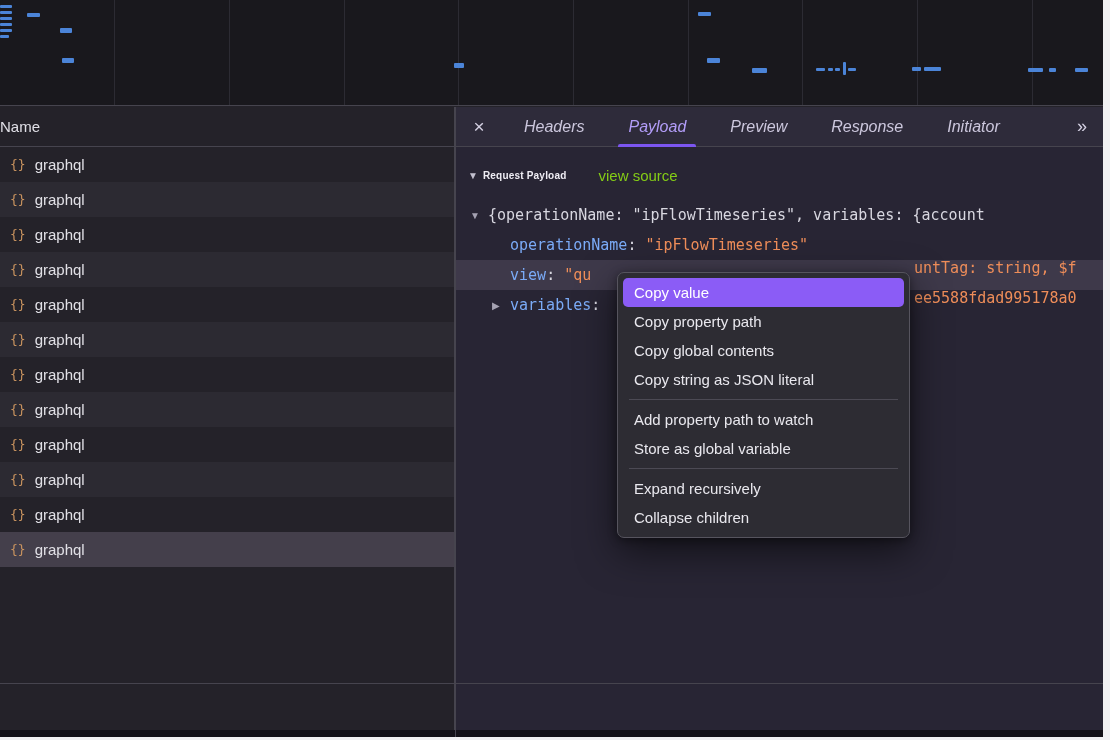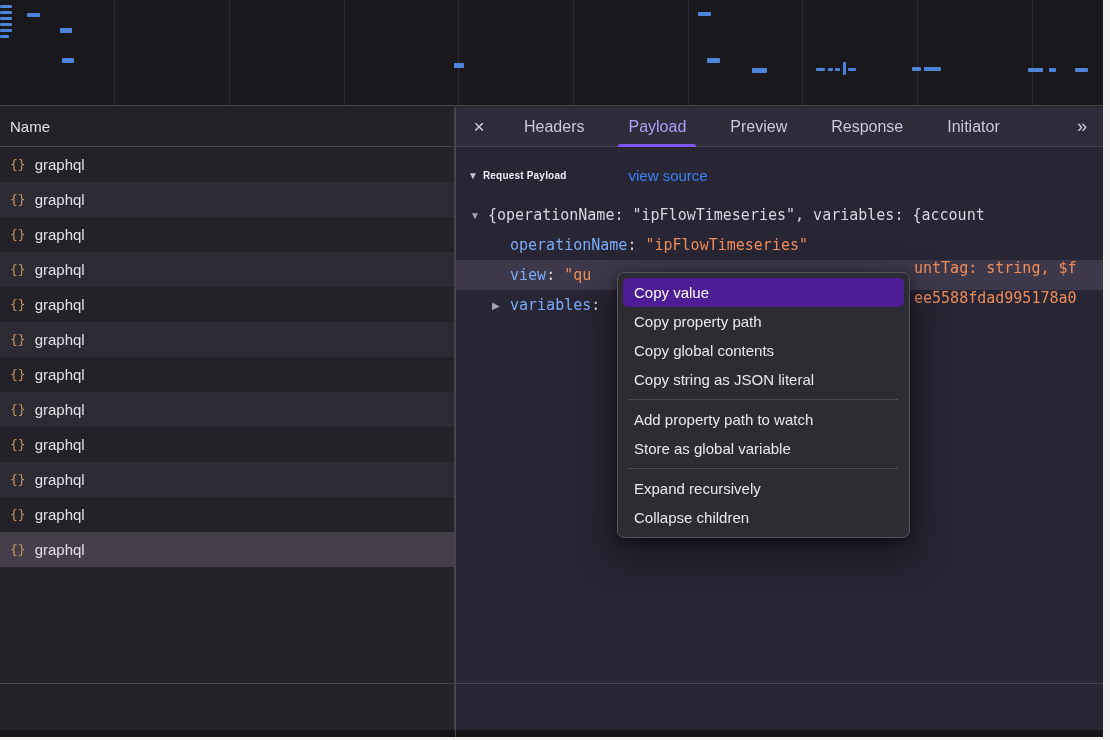--- a/index.html
+++ b/index.html
@@ -8,60 +8,60 @@
 
   .app { position:absolute; top:0; left:0; width:1103px; height:737px; background:#242229; overflow:hidden; }
 
   
   .overview { position:absolute; top:0; left:0; right:0; height:106px; background:#19181d; border-bottom:1px solid #46444e; }
   .gridline { position:absolute; top:0; bottom:0; width:1px; background:#2c2b33; }
   .bar { position:absolute; background:#4b84d8; border-radius:1px; }
 
   
   .name-col { position:absolute; top:107px; left:0; width:455px; bottom:0; background:#242229; border-right:1px solid #46444e; }
-  .name-header { height:40px; display:flex; align-items:center; padding-left:10px; font-size:15px; color:#e0dfe6; border-bottom:1px solid #46444e; }
+  .name-header { height:40px; display:flex; align-items:center; font-size:15px; color:#e0dfe6; border-bottom:1px solid #46444e; }
   .req-row { height:35px; display:flex; align-items:center; gap:9px; padding-left:10px; font-size:15px; color:#e2e1e7; }
   .req-row:nth-child(even) { background:#2c2a32; }
   .req-row.selected { background:#443f4b; }
   .req-icon { font-family:"DejaVu Sans Mono",monospace; font-size:13px; color:#c9935f; }
 
   .splitter { position:absolute; top:107px; bottom:0; left:455px; width:1px; background:#46444e; z-index:4; }
 
   
   .details { position:absolute; top:107px; left:456px; right:0; bottom:0; background:#282534; }
   .tabbar { height:40px; background:#2e2b3a; border-bottom:1px solid #46444e; display:flex; align-items:stretch; font-size:16px; color:#ccc7dd; }
   .close-x { width:46px; display:flex; align-items:center; justify-content:center; font-size:19px; color:#d4d0e2; cursor:default; }
-  .tab { display:flex; align-items:center; padding:0 22px; position:relative; }
+  .tab { display:flex; align-items:center; padding:0 22px; position:relative;font-style:italic; }
   .tab.selected { color:#b29df8; }
   .tab.selected::after { content:""; position:absolute; bottom:-1px; left:12px; right:12px; height:3px; background:#7c56f0; border-radius:2px 2px 0 0; }
   .overflow { margin-left:auto; display:flex; align-items:center; padding:0 16px; font-size:18px; color:#d4d0e2; }
 
   .payload { padding-top:12px; }
   .section-head { height:32px; display:flex; align-items:center; padding-left:12px; }
   .tri { font-size:10px; color:#c3c0cf; margin-right:5px; }
   .section-title { font-size:10px; font-weight:bold; color:#efedf4; letter-spacing:.2px; }
-  .view-source { margin-left:62px; font-size:15px; color:#3b82f6; }
+  .view-source { margin-left:32px; font-size:15px; color:#84cc16; }
 
   .tree { margin-top:9px; font-family:"DejaVu Sans Mono",monospace; font-size:15px; color:#d8d7e0; }
   .trow { height:30px; display:flex; align-items:center; white-space:pre; overflow:hidden; position:relative; }
   .summary-row { padding-left:14px; }
   .child-row { padding-left:36px; }
   .arrow { display:inline-flex; align-items:center; width:18px; flex:none; font-size:10px; color:#a5a2b2; font-family:"Liberation Sans",sans-serif; }
   .key { color:#7babf7; }
   .str { color:#ee8d59; }
   .trow.selected { background:#3e394a; }
   .frag { position:absolute; left:458px; top:0; height:16px; display:flex; align-items:center; }
 
   .status-divider { position:absolute; left:0; right:0; top:683px; height:1px; background:#46444e; z-index:3; }
   .bottom-edge { position:absolute; left:0; right:0; bottom:0; height:7px; background:#141218; z-index:3; }
 
   
   .ctx-menu { position:absolute; left:617px; top:272px; width:293px; background:#2d2c33; border:1px solid #56545e; border-radius:7px; padding:5px 0; box-shadow:0 14px 38px rgba(0,0,0,.55), 0 2px 10px rgba(0,0,0,.4); z-index:30; font-size:15px; color:#e9e8ee; }
   .menu-item { height:29px; display:flex; align-items:center; padding:0 11px; margin:0 5px; border-radius:5px; }
-  .menu-item.highlighted { background:#4c1d95; color:#ffffff; }
+  .menu-item.highlighted { background:#8b5cf6; color:#ffffff; }
   .menu-sep { height:1px; margin:5px 11px; background:#4c4a54; }
 </style>
 </head>
 <body>
 
 <div class="app">
 
   <div class="overview" id="overview">
       <div class="gridline" style="left: 114px;"></div>
       <div class="gridline" style="left: 229px;"></div>

